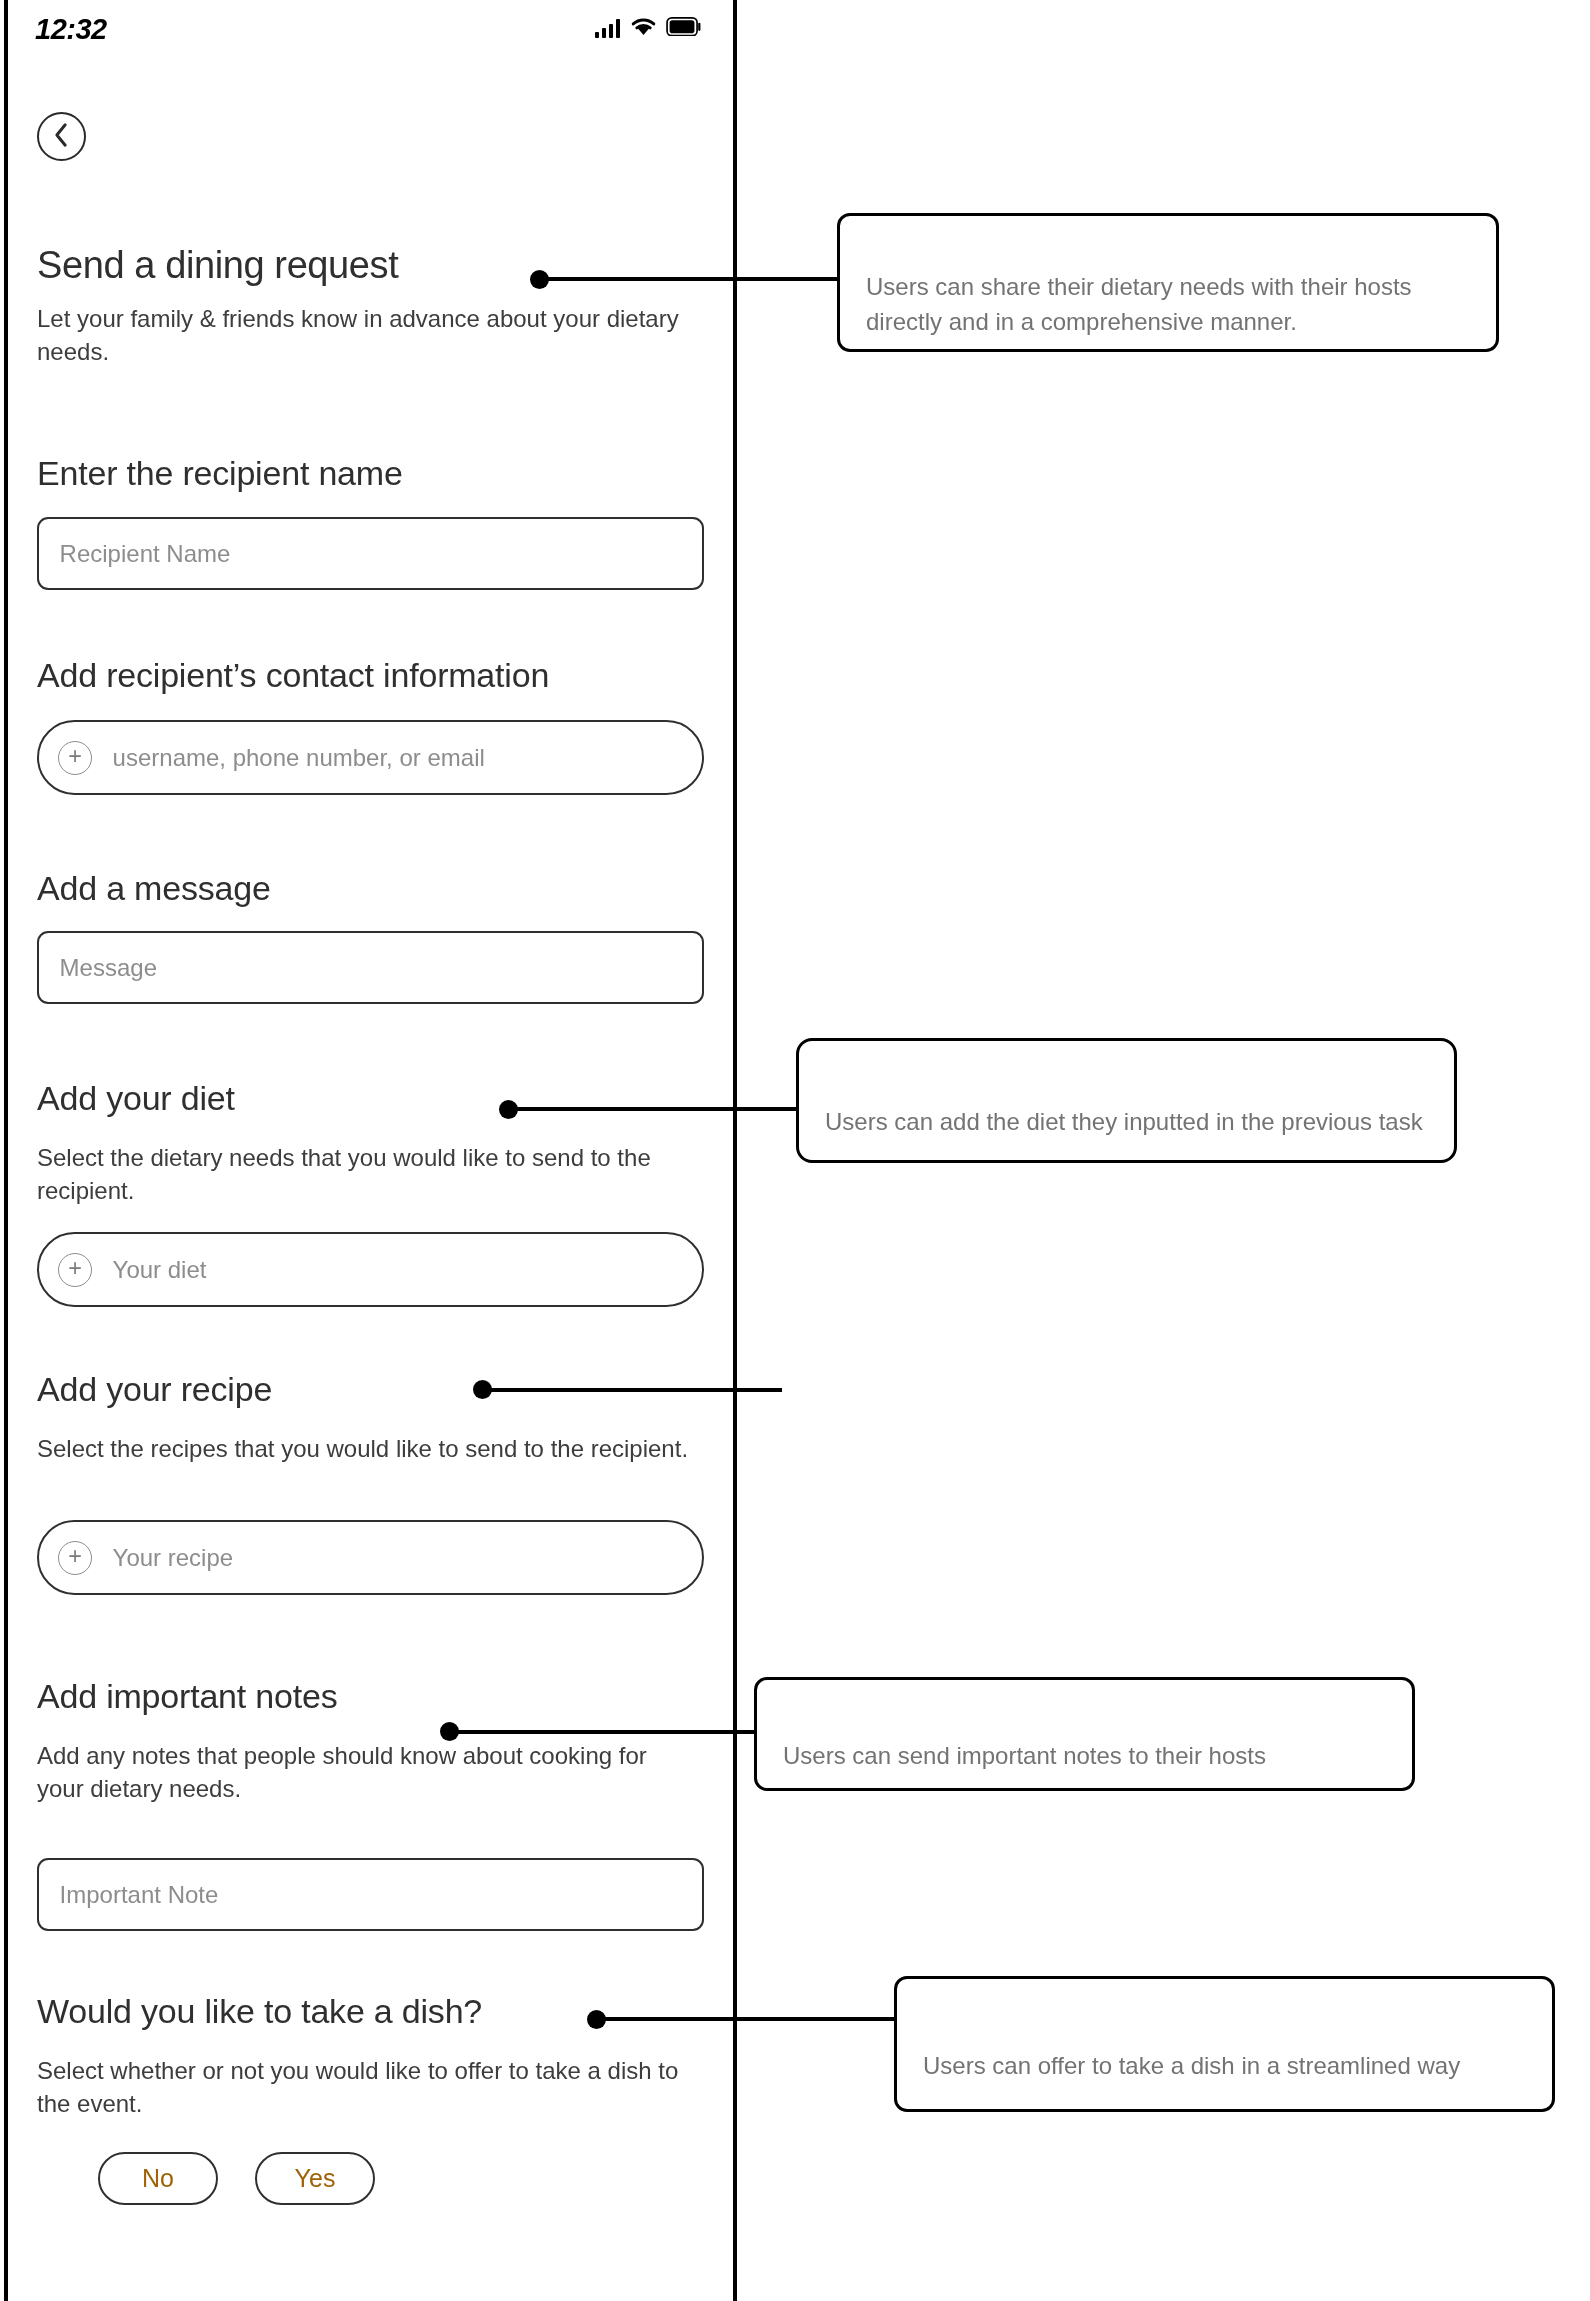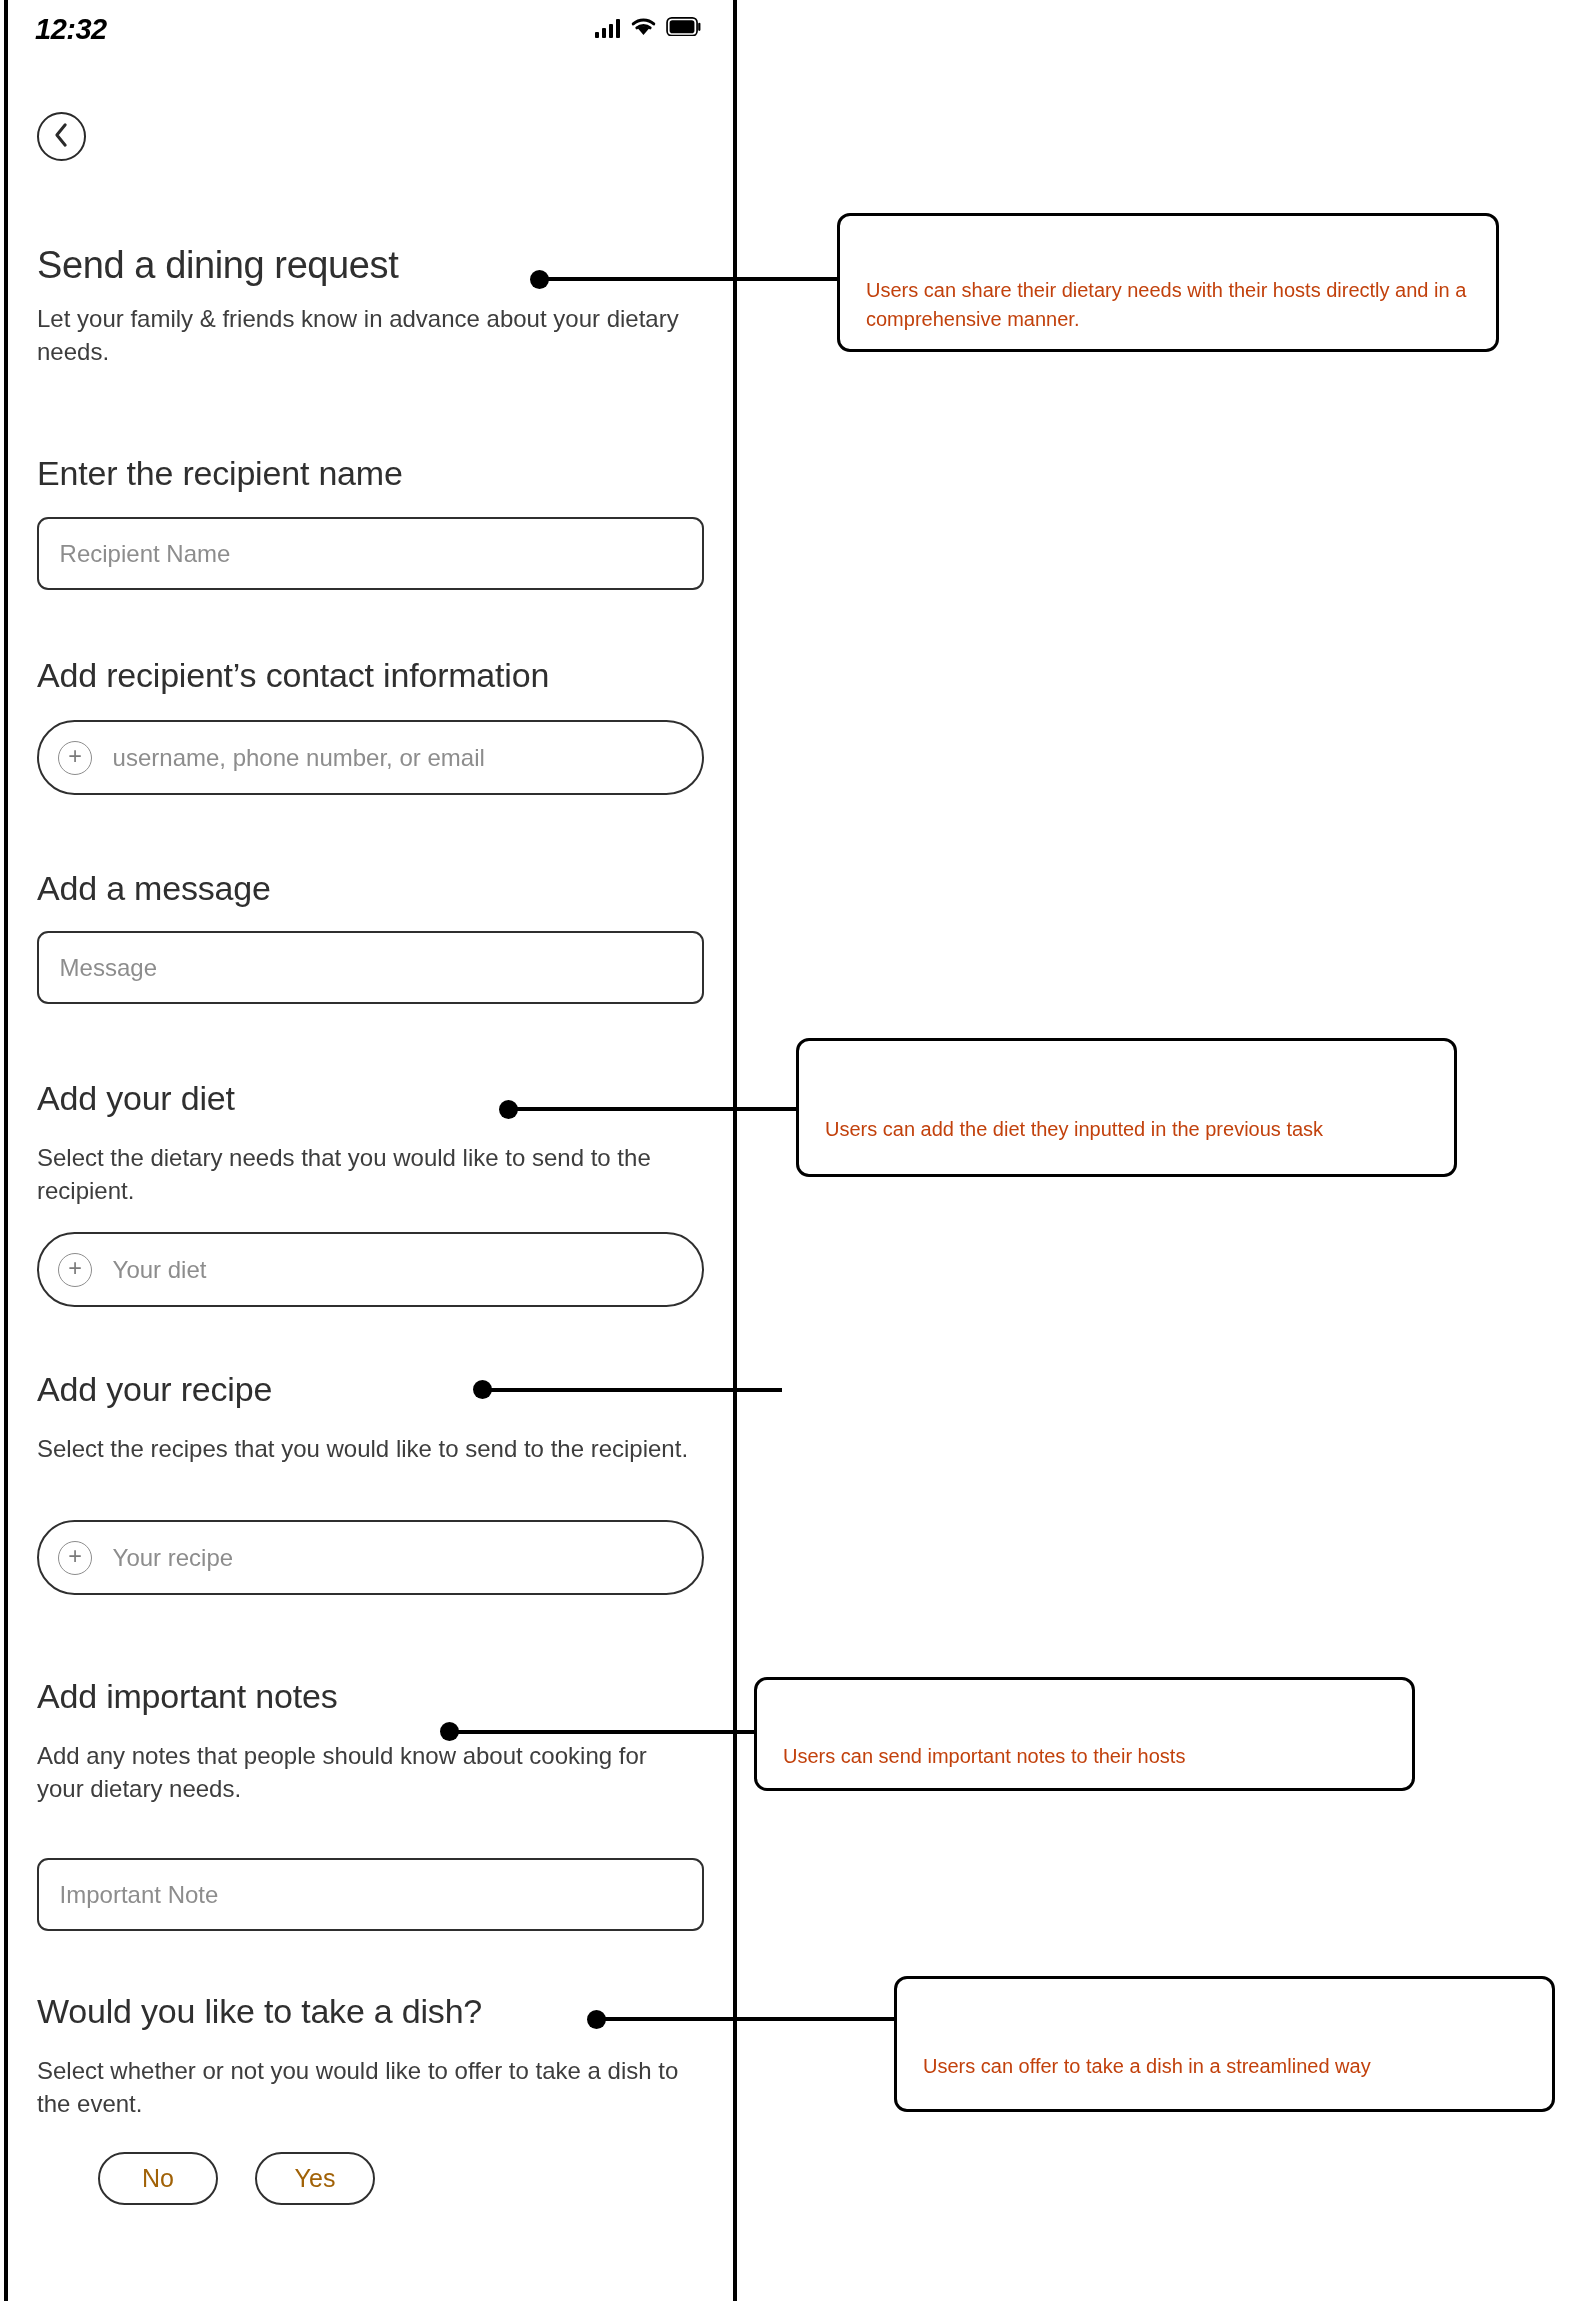--- a/index.html
+++ b/index.html
@@ -205,22 +205,22 @@
     box-sizing: border-box;
     border: 3.7px solid #000000;
     border-radius: 13px;
     background: #ffffff;
     display: flex;
     align-items: center;
     padding: 20.6px 26px;
     z-index: 5;
   }
   .callout-text {
-    font-size: 20px;
-    color: #c2410c;
+    font-size: 24px;
+    color: #737373;
     line-height: 1.45;
     font-family: "Liberation Sans", sans-serif;
     margin-top: 44px;
   }
 
   .lead-line {
     position: absolute;
     height: 3.7px;
     background: #000000;
     z-index: 4;
@@ -375,21 +375,21 @@
   <div class="lead-dot" style="left:440px; top:1722px;"></div>
   <div class="lead-line" style="left:457px; top:1730px; width:304px;"></div>
 
   <div class="lead-dot" style="left:587px; top:2010px;"></div>
   <div class="lead-line" style="left:604px; top:2017px; width:290px;"></div>
 
   <div class="callout" style="left:837px; top:213px; width:662px; height:139px;">
     <div class="callout-text">Users can share their dietary needs with their hosts directly and in a comprehensive manner.</div>
   </div>
 
-  <div class="callout" style="left:796px; top:1038px; width:661px; height:139px;">
+  <div class="callout" style="left:796px; top:1038px; width:661px; height:125px;border-radius:16px;">
     <div class="callout-text">Users can add the diet they inputted in the previous task</div>
   </div>
 
 
   <div class="callout" style="left:754px; top:1677px; width:661px; height:114px;">
     <div class="callout-text">Users can send important notes to their hosts</div>
   </div>
 
   <div class="callout" style="left:894px; top:1976px; width:661px; height:136px;">
     <div class="callout-text">Users can offer to take a dish in a streamlined way</div>

